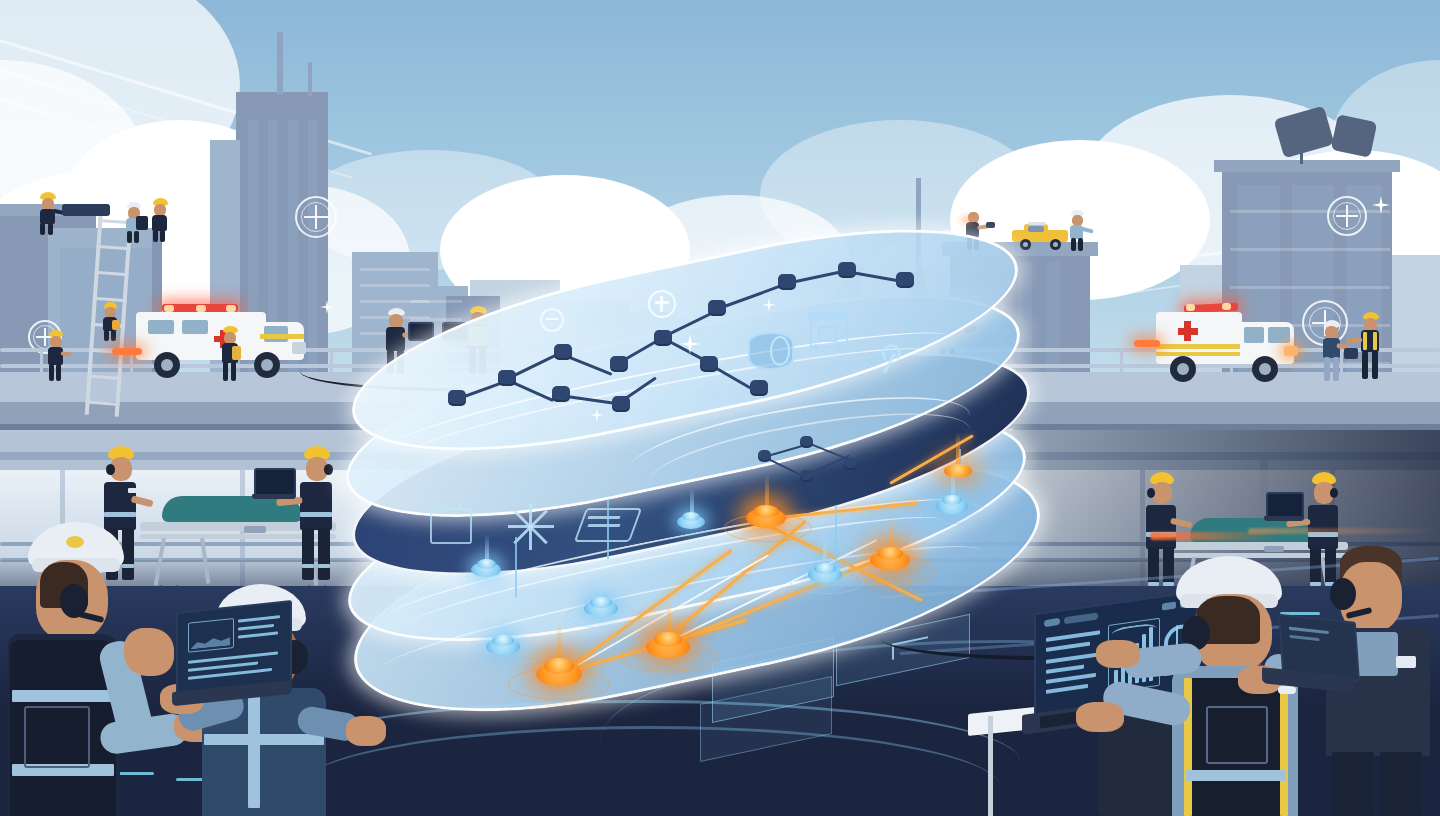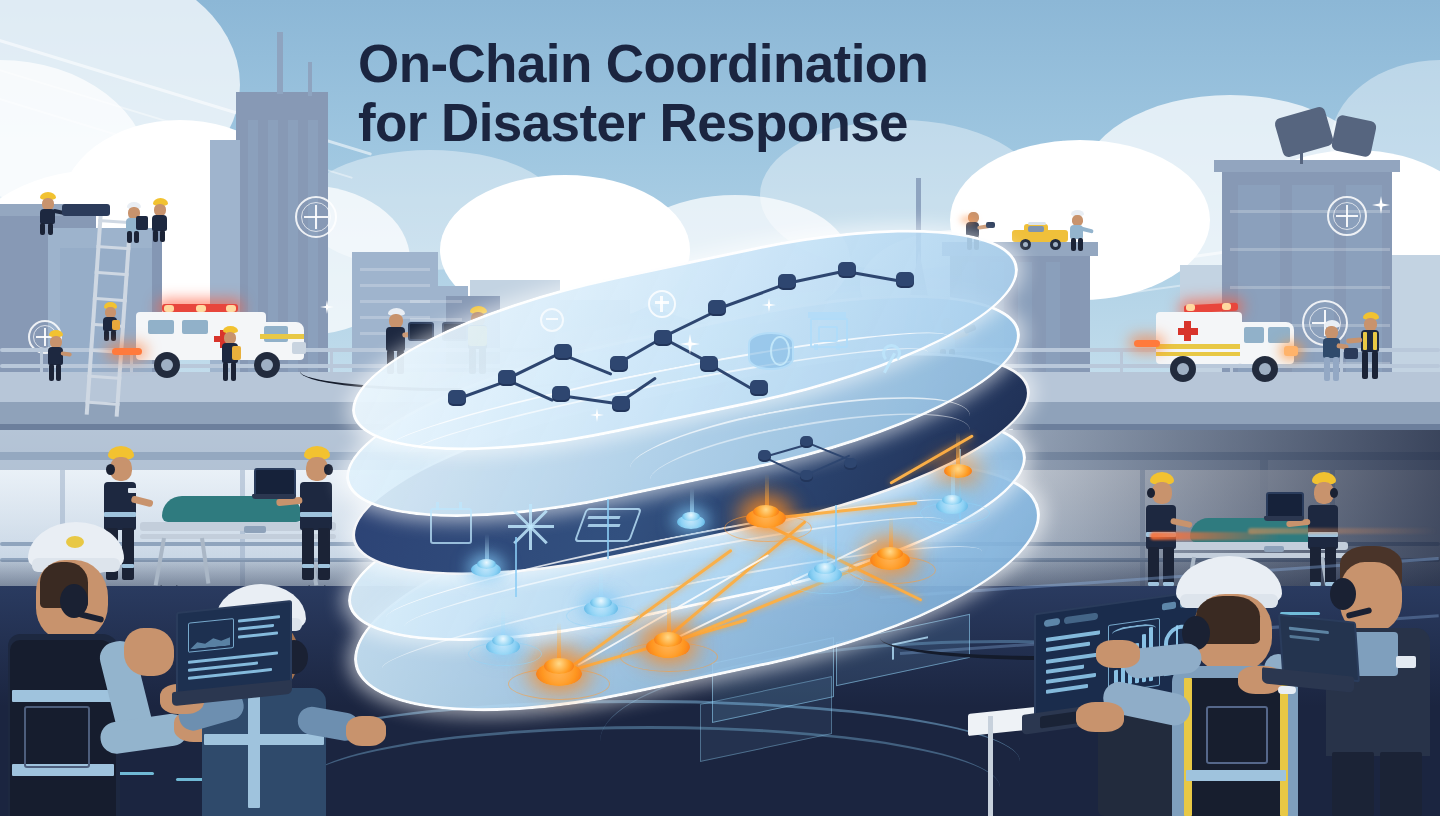--- a/index.html
+++ b/index.html
@@ -899,18 +899,14 @@
   </div>
 
   <div class="abs" style="left:1258px;top:618px;width:96px;height:84px;">
     <div class="lp-screen" style="left:22px;top:0;width:74px;height:56px;transform:skewY(10deg) rotate(-4deg);background:#24344f;">
       <div class="ui-row" style="left:8px;top:10px;width:40px;height:3px;opacity:.6;"></div>
       <div class="ui-row" style="left:8px;top:18px;width:30px;height:3px;opacity:.5;"></div>
     </div>
     <div class="lp-base" style="left:4px;top:54px;width:92px;height:16px;transform:skewY(6deg);"></div>
   </div>
 
-  <div id="title">
-    <div>On-Chain Coordination</div>
-    <div>for Disaster Response</div>
-  </div>
 
 </div>
 
 </body></html>

